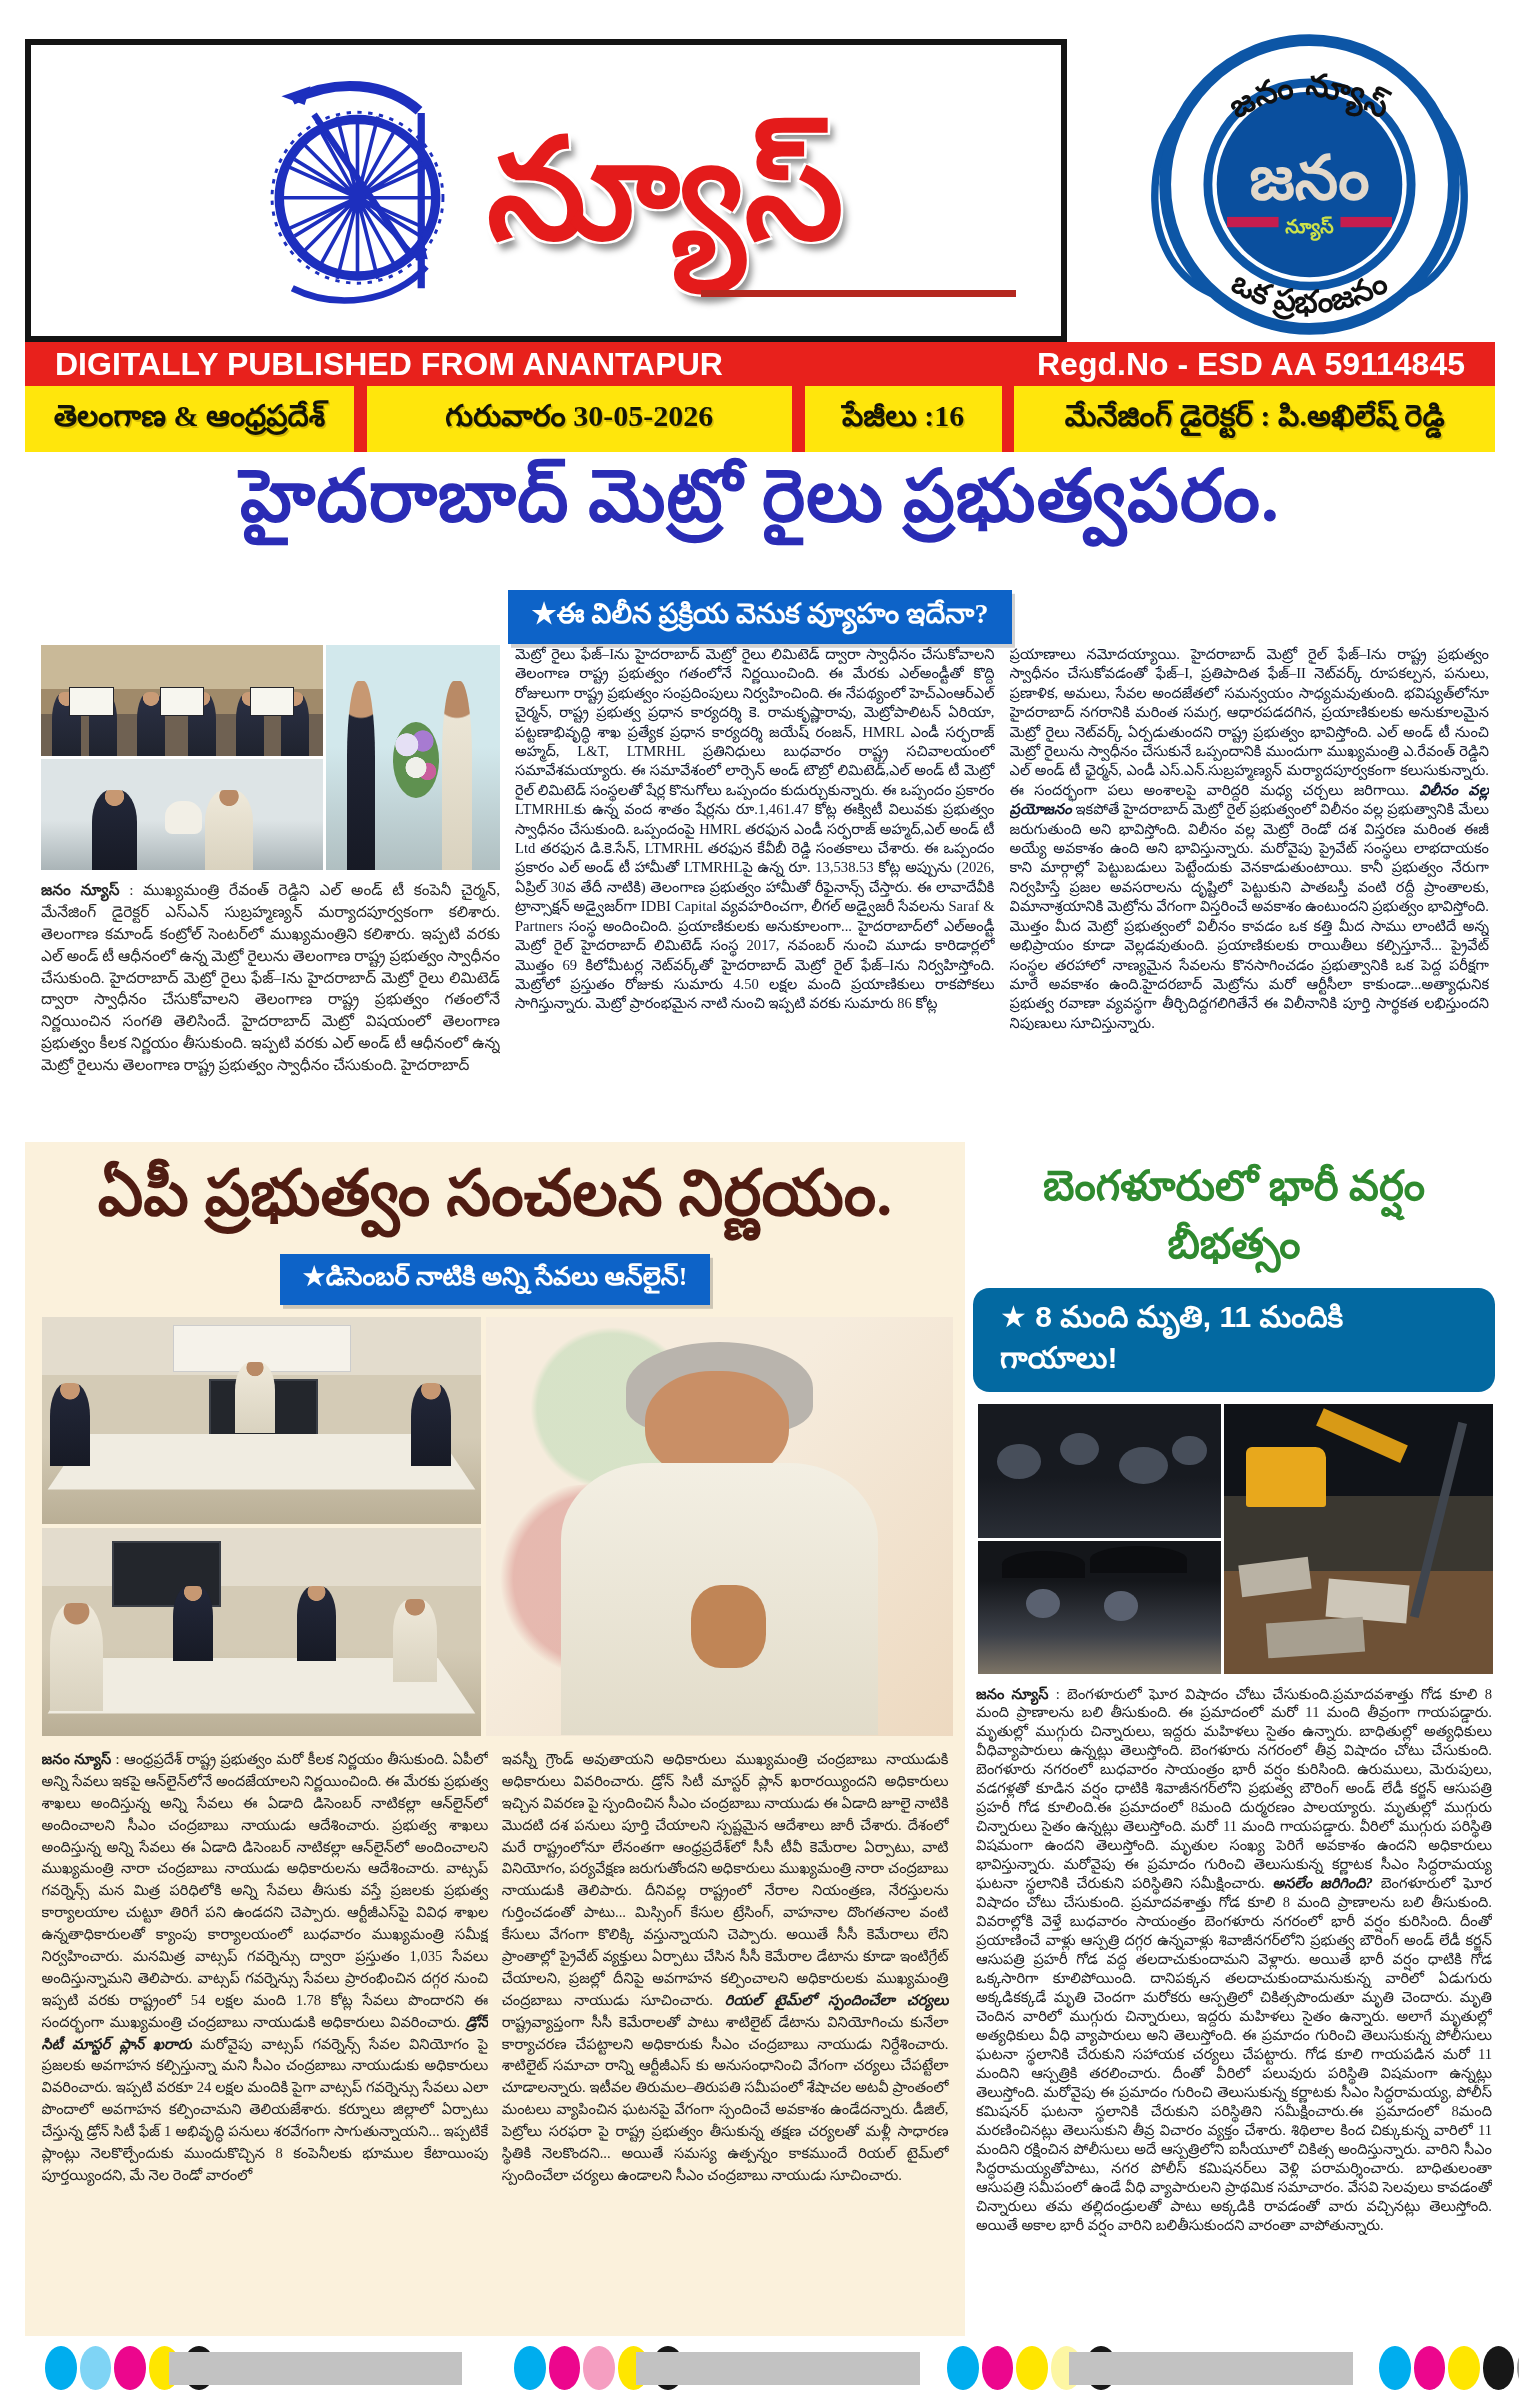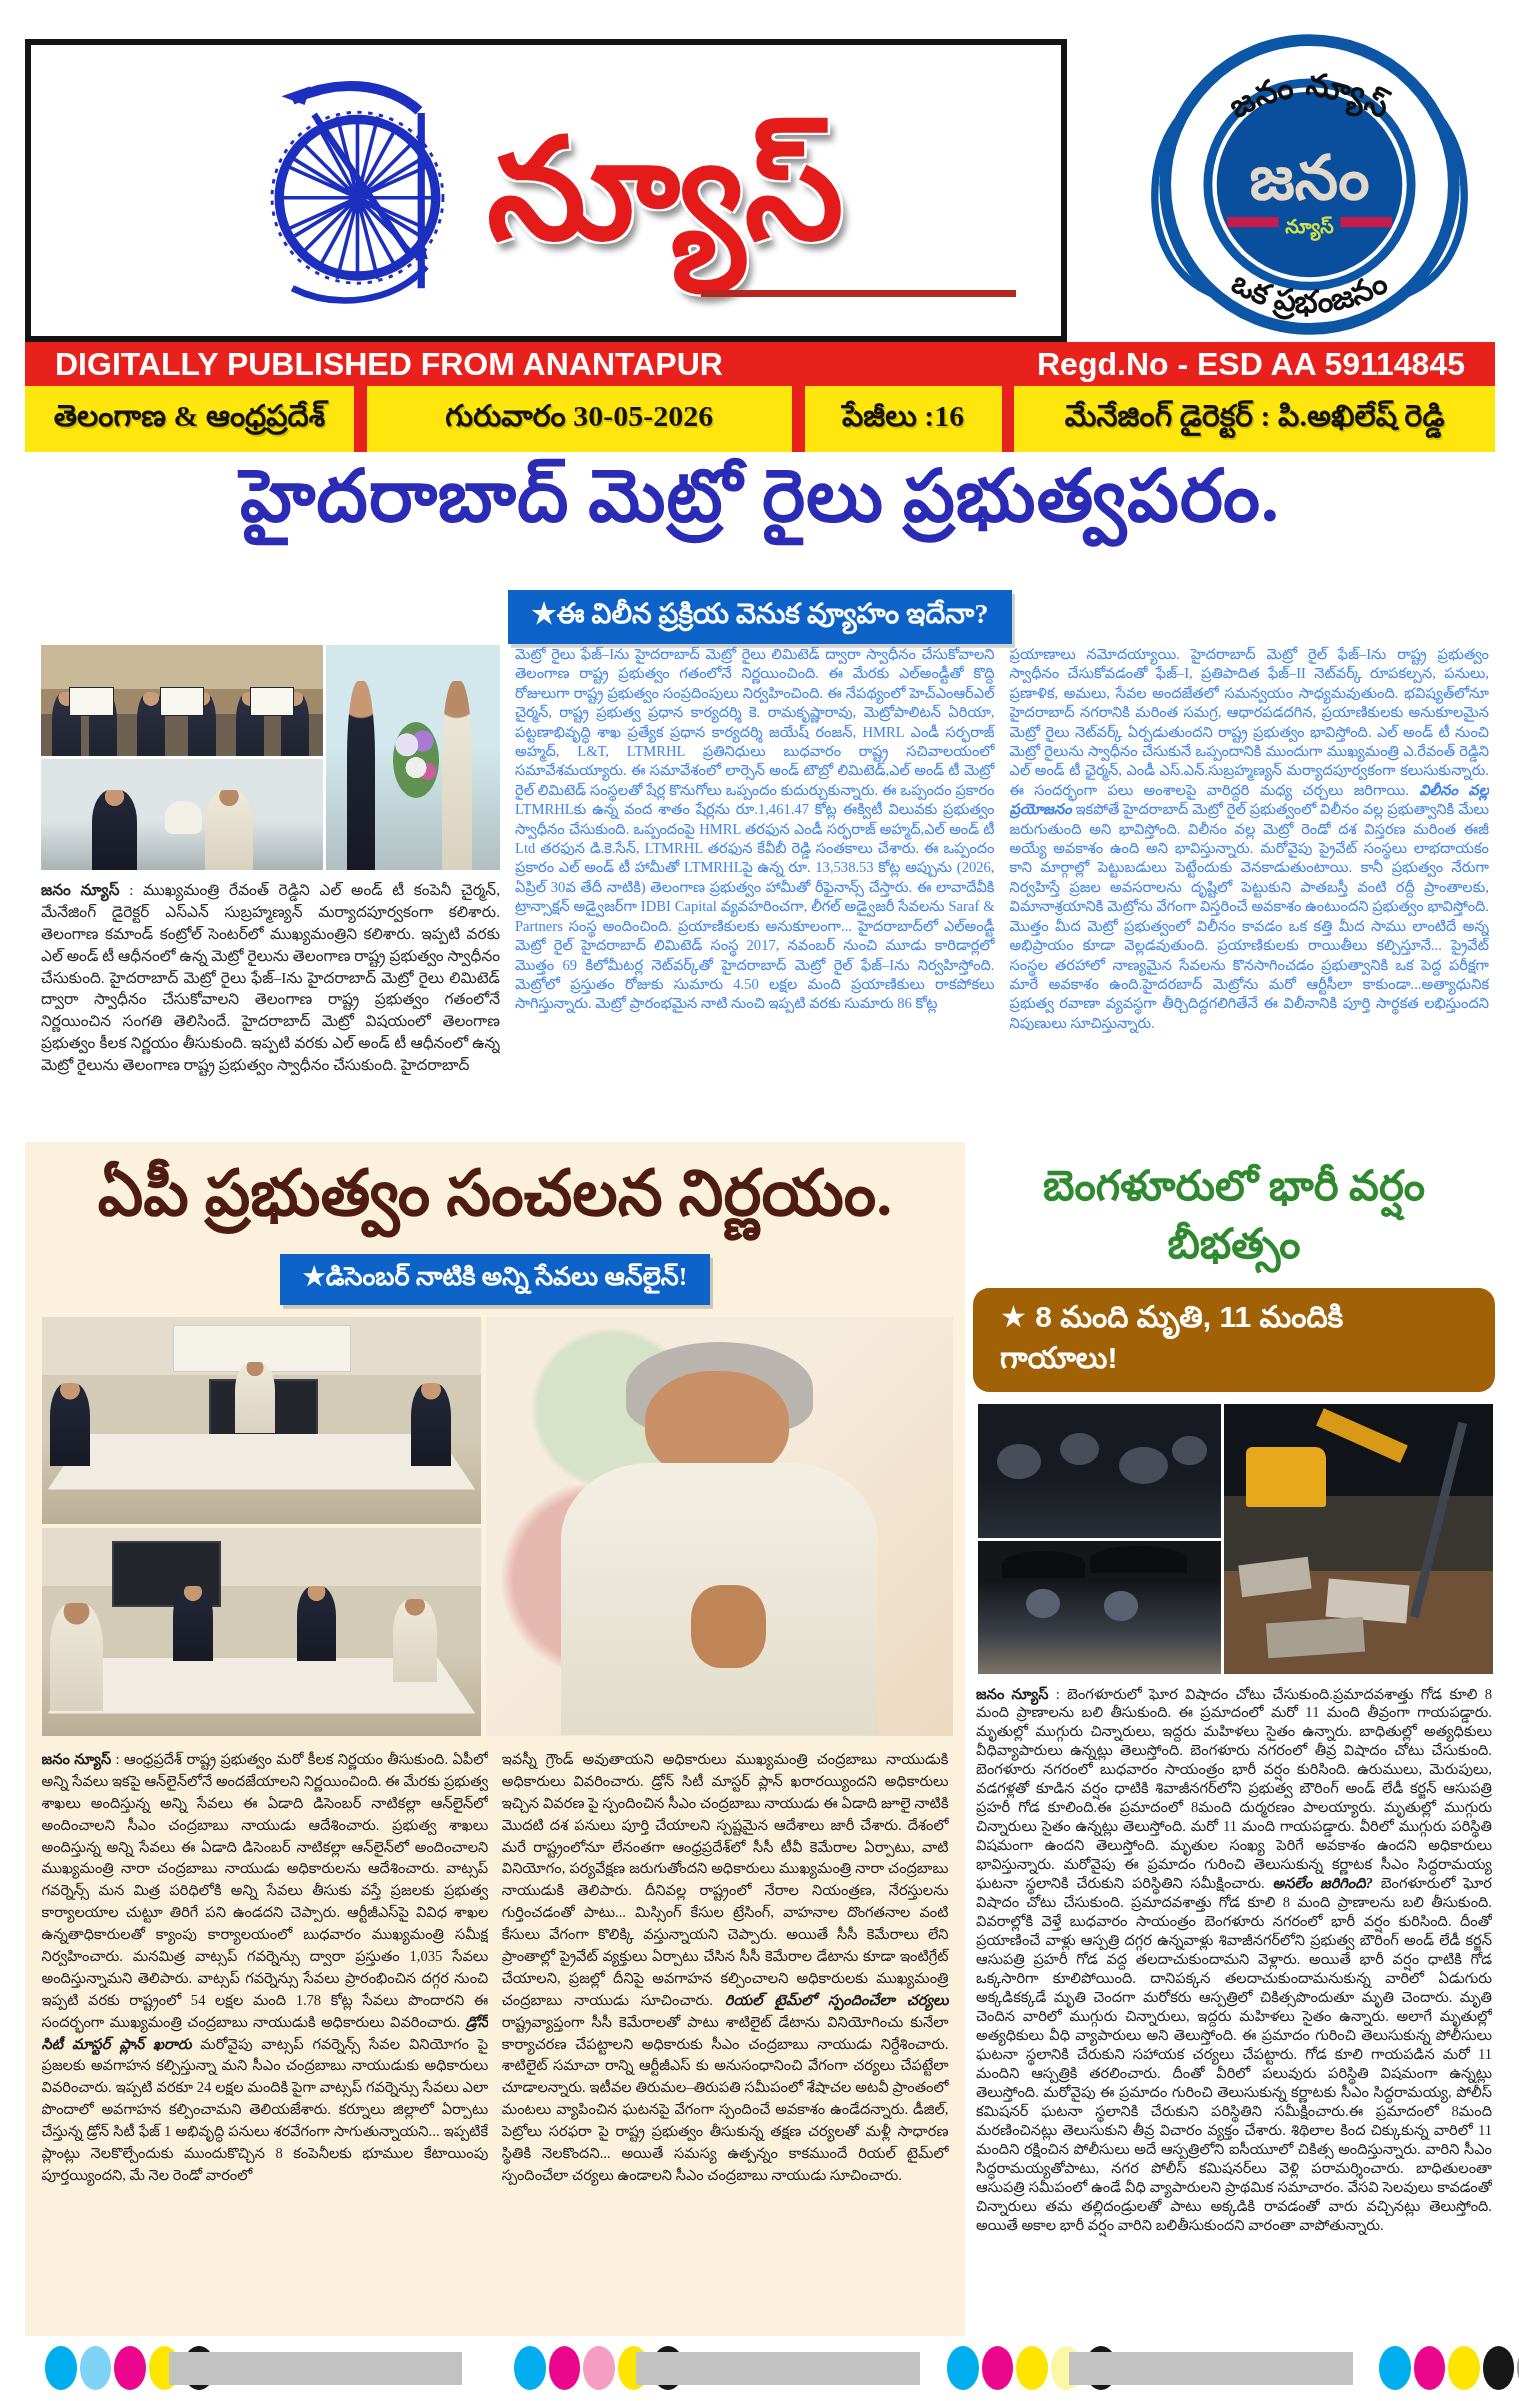--- a/index.html
+++ b/index.html
@@ -38,21 +38,21 @@
   .red-div{width:12.8px;background:#e8211c;}
 
   
   .a1-head{position:absolute;left:25px;top:455px;width:1470px;text-align:center;
            font-size:73px;font-weight:bold;color:#2a2cb5;letter-spacing:0.8px;}
   .subbox-row{position:absolute;left:25px;width:1470px;display:flex;justify-content:center;}
   .row-a1{top:590px;}
   .subbox{background:#0d63c8;color:#fff;font-weight:bold;font-size:28px;
           padding:6.8px 24px;box-shadow:3px 3.8px 0 rgba(0,0,0,.18);}
   .a1-cols{position:absolute;left:41px;top:645px;width:1448px;height:494px;display:flex;gap:15px;}
-  .a1col{flex:1;font-size:14.6px;line-height:1.33;text-align:justify;color:#3b82f6;overflow:hidden;}
+  .a1col{flex:1;font-size:14.6px;line-height:1.33;text-align:justify;color:#0f172a;overflow:hidden;}
   .a1col.first{flex:0 0 459px;font-size:15.4px;line-height:1.42;color:#262626;}
   .lead{font-weight:bold;}
   .inbold{font-weight:bold;font-style:italic;}
 
   .collage1{height:225px;display:grid;grid-template-columns:61.5% 38.5%;
             grid-template-rows:1fr 1fr;gap:2.3px;margin-bottom:9px;}
   .c1a{grid-area:1/1/2/2;} .c1b{grid-area:2/1/3/2;} .c1c{grid-area:1/2/3/3;}
 
   
   .ph{position:relative;overflow:hidden;background:#9a9a9a;}
@@ -114,21 +114,21 @@
   .a2-subrow{display:flex;justify-content:center;margin-top:7.5px;}
   .a2-sub{background:#0d63c8;color:#fff;font-weight:bold;font-size:25.5px;padding:7.5px 22.5px;
           box-shadow:3px 3.8px 0 rgba(0,0,0,.18);}
   .a2-text{margin:13.5px 16.5px 0;display:flex;gap:13.5px;align-items:flex-end;}
   .a2col{flex:1;font-size:14.6px;line-height:1.5;text-align:justify;color:#1c1c1c;overflow:hidden;height:593px;}
 
   
   .a3{position:absolute;left:973px;top:1142px;width:522px;height:1194px;background:#fff;}
   .a3-head{margin-top:19.5px;text-align:center;font-size:42px;font-weight:bold;color:#2f8a2f;}
   .a3-subrow{display:flex;justify-content:center;margin-top:10.5px;}
-  .a3-sub{background:#a16207;color:#fff;font-weight:bold;font-size:30px;padding:10.5px 27px;
+  .a3-sub{background:#0369a1;color:#fff;font-weight:bold;font-size:30px;padding:10.5px 27px;
           border-radius:16.5px;font-family:"Liberation Sans","DejaVu Sans",sans-serif;}
   .a3-text{margin:10.5px 3px 0;font-size:14.6px;line-height:1.3;text-align:justify;color:#1c1c1c;
            overflow:hidden;height:698px;}
 
   
   .regmarks{position:absolute;left:0;top:2346px;width:1520px;height:48px;}
   .dotgroup{position:absolute;top:0;display:flex;gap:3px;}
   .dotgroup span{width:31.5px;height:44px;border-radius:50%;display:block;}
   .g0{left:45px;} .g1{left:514px;} .g2{left:947px;} .g3{left:1379px;}
   .graybar{position:absolute;top:6px;height:33px;background:#c2c2c2;}

